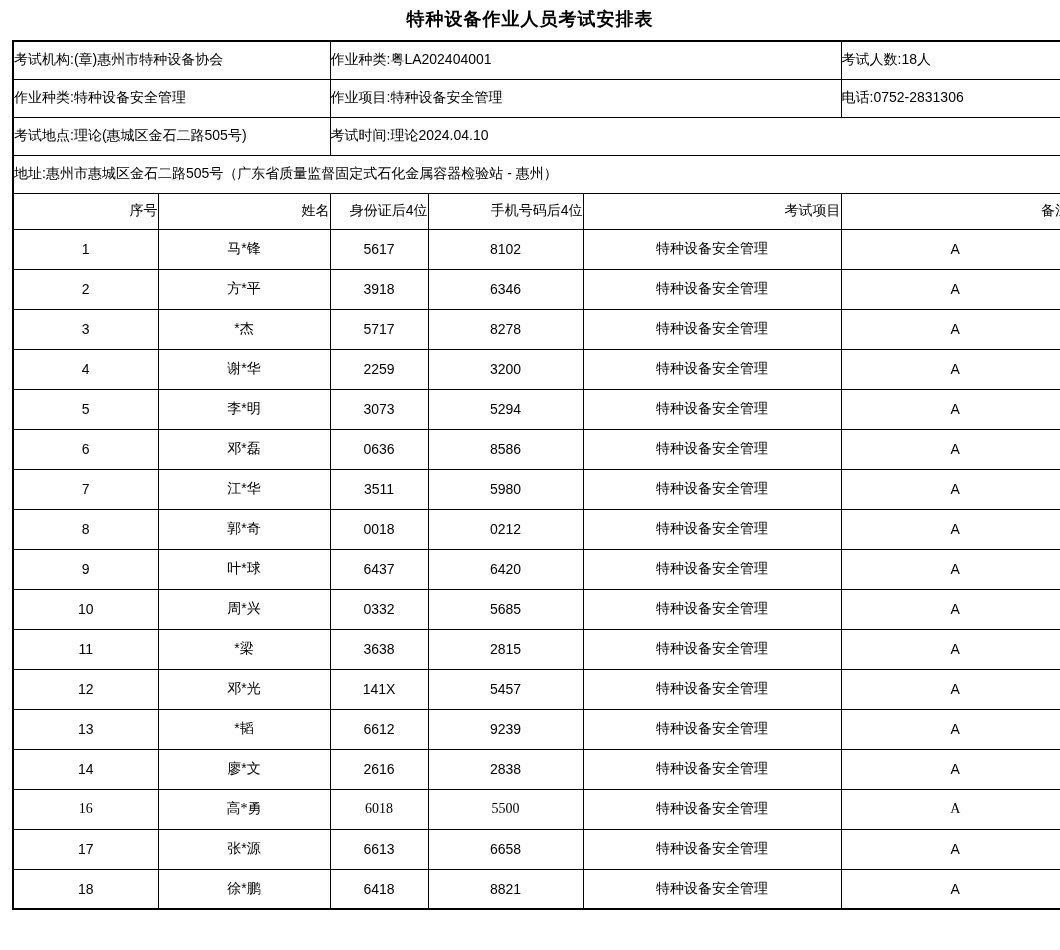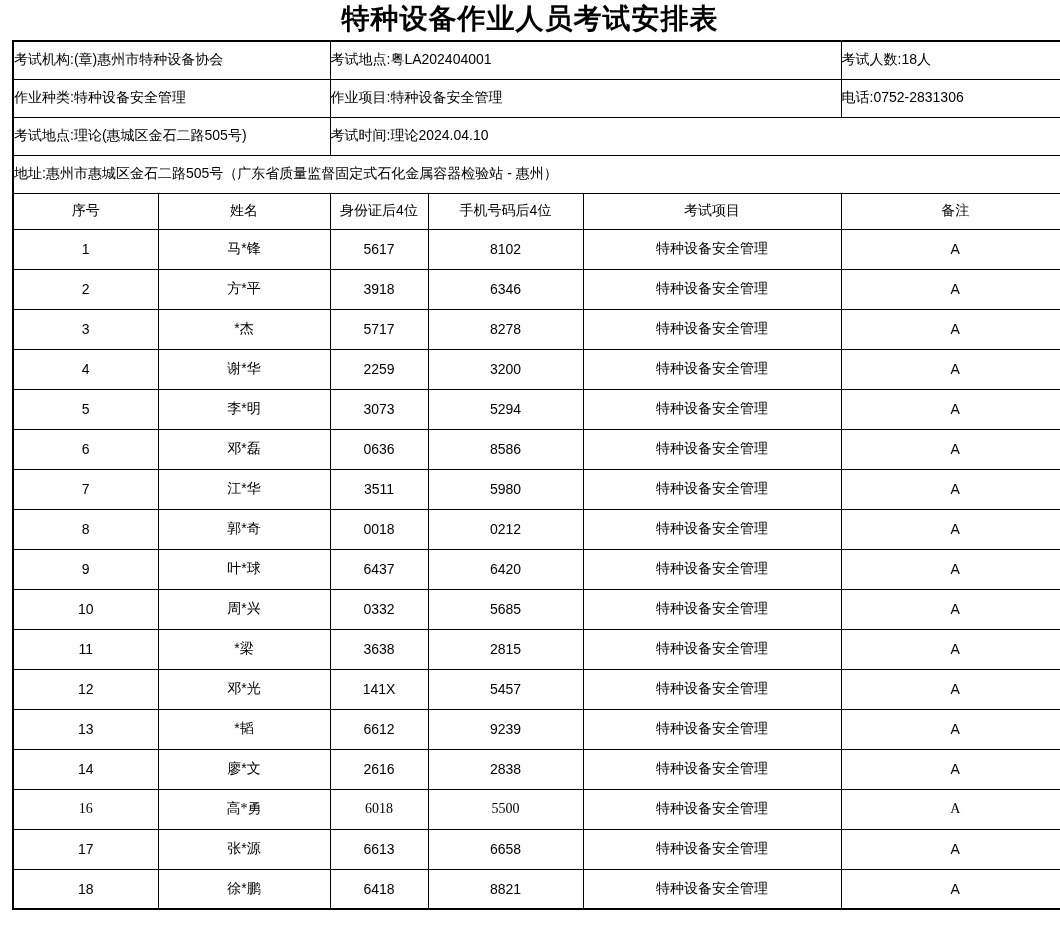--- a/index.html
+++ b/index.html
@@ -12,21 +12,21 @@
   .page {
     width: 1060px;
     height: 950px;
     background: #ffffff;
     overflow: hidden;
   }
   .doc-title {
     height: 40px;
     line-height: 38px;
     text-align: center;
-    font-size: 28px;
+    font-size: 18px;
     font-weight: bold;
     letter-spacing: 1px;
   }
   table.main {
     border-collapse: collapse;
     table-layout: fixed;
     width: 1057px;
     margin-left: 12px;
     border: 2px solid #000;
     font-size: 14px;
@@ -41,21 +41,21 @@
   }
   tr.info-row  { height: 38px; }
   tr.address-row { height: 38px; }
   tr.header-row { height: 36px; }
   td.lbl {
     text-align: left;
     padding-left: 5px;
     font-weight: bold;
     font-size: 14px;
   }
-  th.colhead { text-align: center; font-size: 14px; }
+  th.colhead { text-align: right; font-size: 14px; }
   td.center { text-align: center; }
   td.project { font-weight: bold; }
 </style>
 </head>
 <body>
 
 <div class="page">
 
   <div class="doc-title">特种设备作业人员考试安排表</div>
 
@@ -65,21 +65,21 @@
       <col style="width:172px">
       <col style="width:98px">
       <col style="width:155px">
       <col style="width:258px">
       <col style="width:229px">
     </colgroup>
 
     <tbody>
       <tr class="info-row">
         <td class="lbl" colspan="2">考试机构:(章)惠州市特种设备协会</td>
-        <td class="lbl" colspan="3">考试地点:粤LA202404001</td>
+        <td class="lbl" colspan="3">作业种类:粤LA202404001</td>
         <td class="lbl">考试人数:18人</td>
       </tr>
       <tr class="info-row">
         <td class="lbl" colspan="2">作业种类:特种设备安全管理</td>
         <td class="lbl" colspan="3">作业项目:特种设备安全管理</td>
         <td class="lbl">电话:0752-2831306</td>
       </tr>
       <tr class="info-row">
         <td class="lbl" colspan="2">考试地点:理论(惠城区金石二路505号)</td>
         <td class="lbl" colspan="4">考试时间:理论2024.04.10</td>

